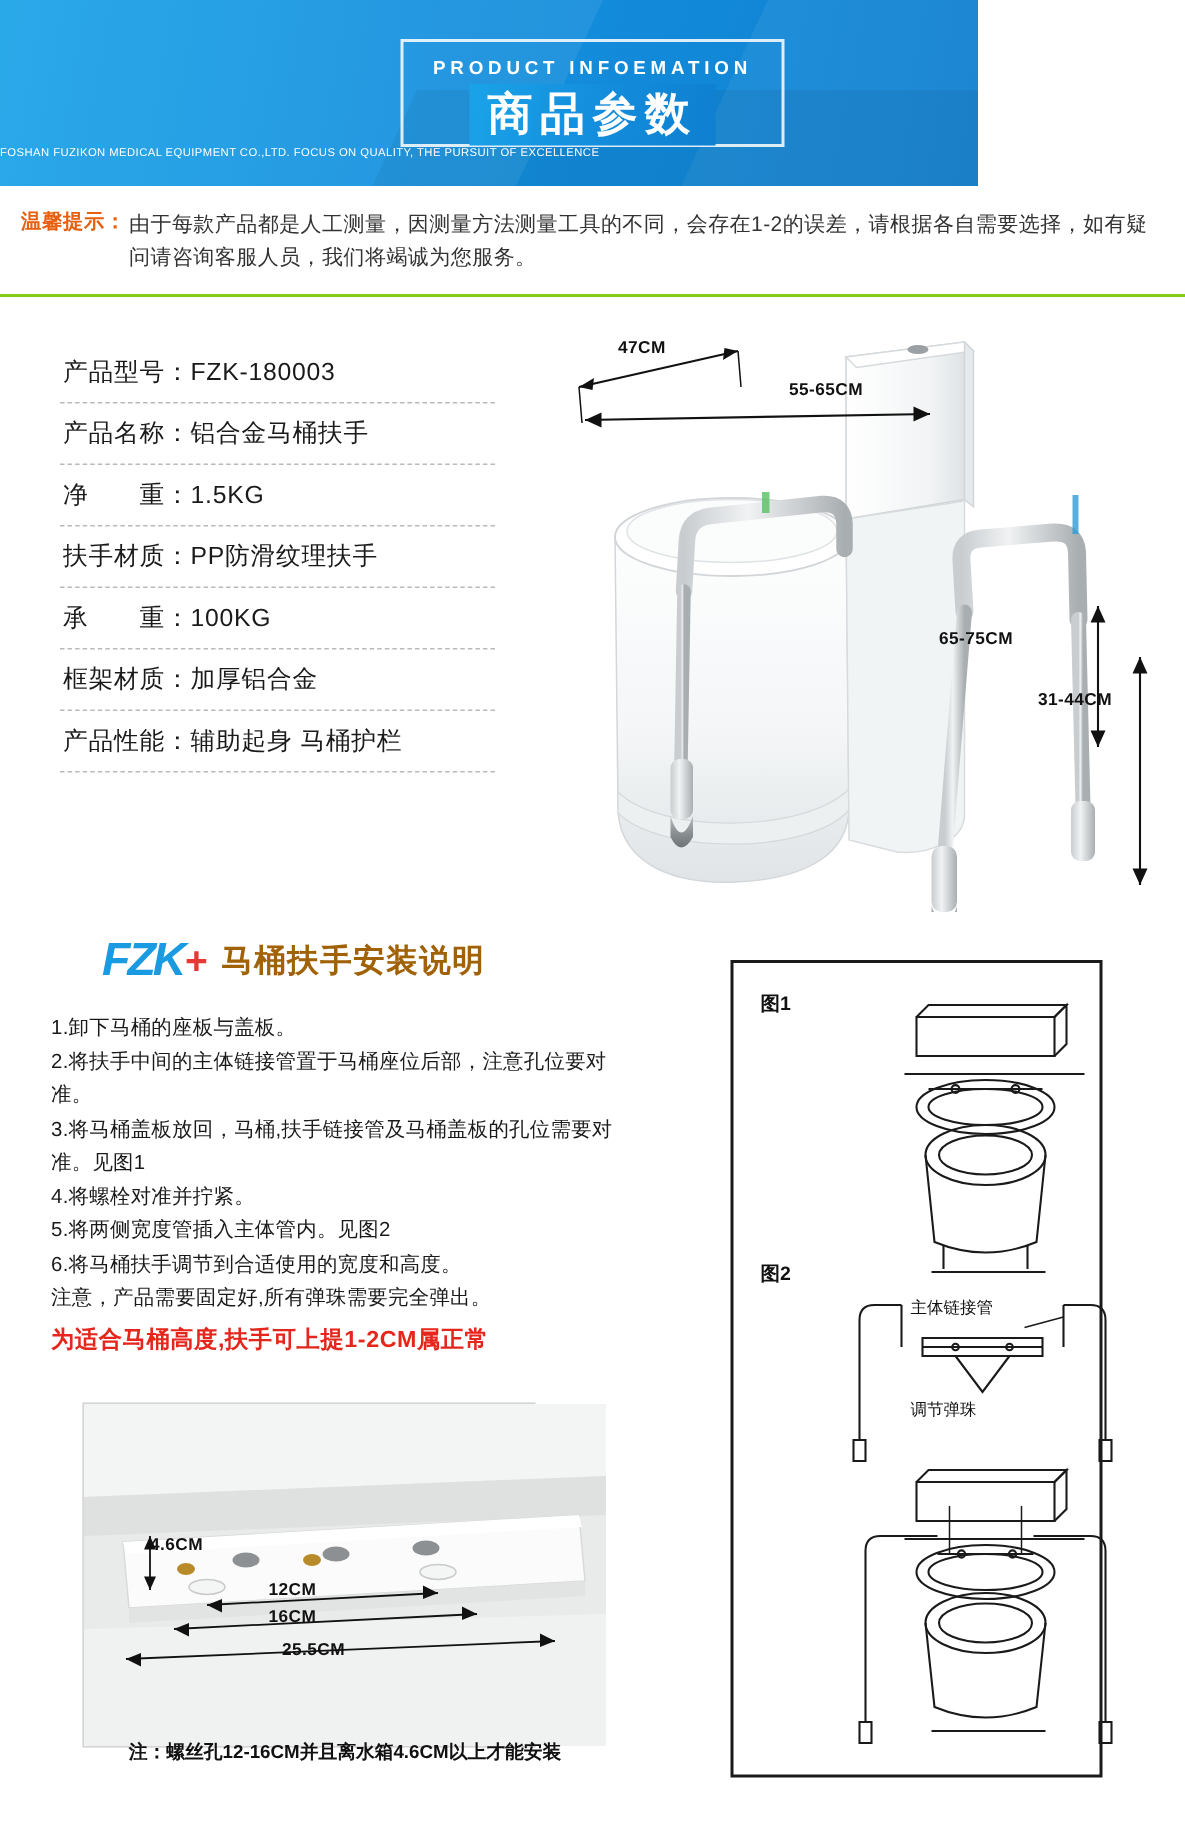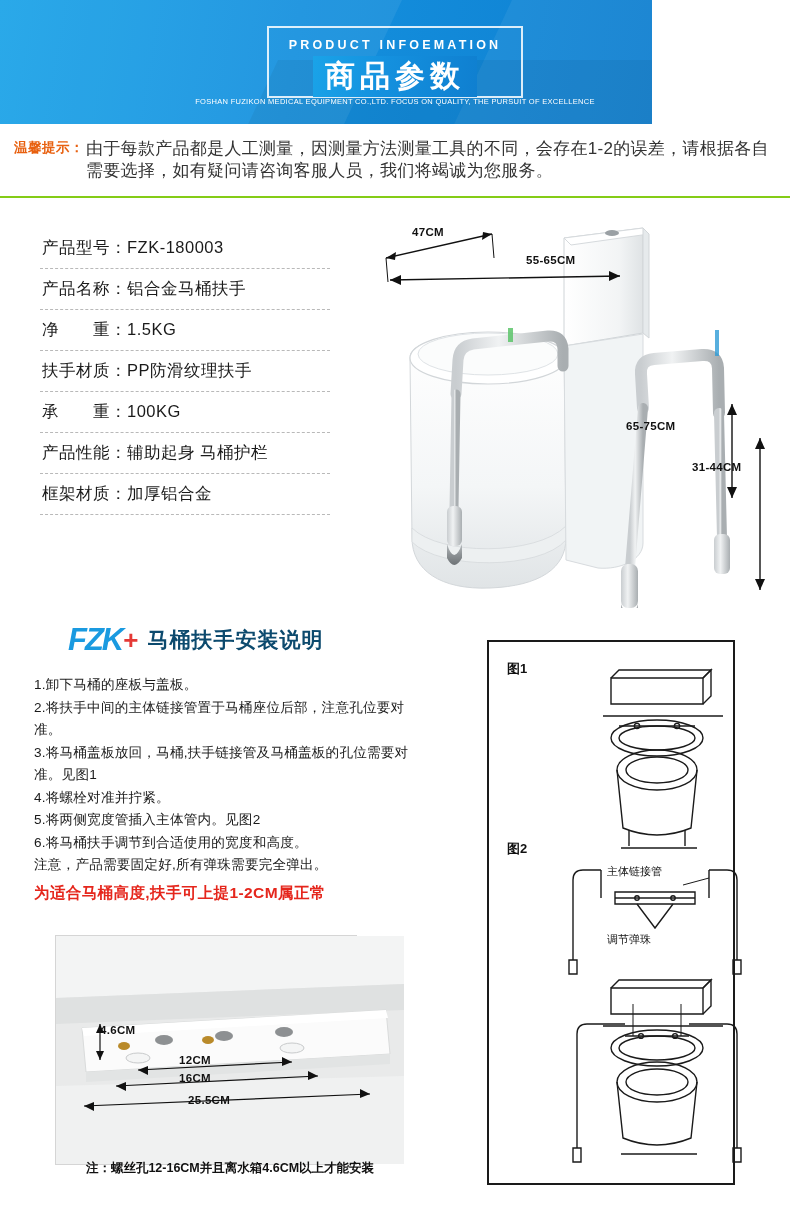--- a/index.html
+++ b/index.html
@@ -51,21 +51,21 @@
     color:#ffffff;
     font-size:30px;
     font-weight:bold;
     letter-spacing:5px;
     background: linear-gradient(100deg,#1aa3e8 0%, #1490de 45%, #0f7fd0 100%);
     padding: 0 12px;
     position:relative;
     top:-2px;
   }
   .hdr-sub {
-    position:absolute; left:0; top:97px; width:790px; text-align:center;
+    position:absolute; left:0; top:97px; width:790px; text-align:left;
     color:#ffffff; font-size:7.5px; letter-spacing:0.3px;
   }
 
   
   .tip {
     position:relative;
     width:790px;
     padding: 14px 16px 14px 14px;
     border-bottom: 2px solid #84cc16;
     display:flex;
@@ -74,21 +74,21 @@
   .tip-label {
     color:#e8600f;
     font-size:13.5px;
     font-weight:bold;
     white-space:nowrap;
     padding-top:1px;
     letter-spacing:0.5px;
   }
   .tip-text {
     color:#333;
-    font-size:17px;
+    font-size:14px;
     line-height:22px;
     letter-spacing:0.3px;
     margin-left:2px;
   }
 
   
   .spec-section {
     position:relative;
     width:790px; height:420px;
   }
@@ -135,21 +135,21 @@
     line-height:1;
   }
   .logo-plus {
     color:#e53935;
     font-size:26px;
     font-weight:bold;
     margin-left:1px;
     line-height:1;
   }
   .install-title {
-    font-size:21px; font-weight:bold; color:#0c4a6e;
+    font-size:21px; font-weight:bold; color:#a16207;
     margin-left:9px; letter-spacing:1px;
   }
   .steps {
     position:absolute; left:34px; top:56px; width:390px;
   }
   .step {
     font-size:13.6px;
     line-height:22.5px;
     color:#1a1a1a;
     letter-spacing:0.2px;
@@ -209,22 +209,22 @@
 </div>
 
 <div class="spec-section">
 
   <div class="spec-list">
     <div class="spec-row">产品型号：FZK-180003</div>
     <div class="spec-row">产品名称：铝合金马桶扶手</div>
     <div class="spec-row">净　　重：1.5KG</div>
     <div class="spec-row">扶手材质：PP防滑纹理扶手</div>
     <div class="spec-row">承　　重：100KG</div>
+    <div class="spec-row">框架材质：加厚铝合金</div>
     <div class="spec-row">产品性能：辅助起身 马桶护栏</div>
-    <div class="spec-row">框架材质：加厚铝合金</div>
   </div>
 
   <div class="product-art">
     <svg width="440" height="400" viewBox="0 0 440 400">
       <defs>
         <linearGradient id="cisternG" x1="0" y1="0" x2="1" y2="0">
           <stop offset="0%" stop-color="#ffffff"></stop>
           <stop offset="70%" stop-color="#f2f4f5"></stop>
           <stop offset="100%" stop-color="#dfe3e5"></stop>
         </linearGradient>

